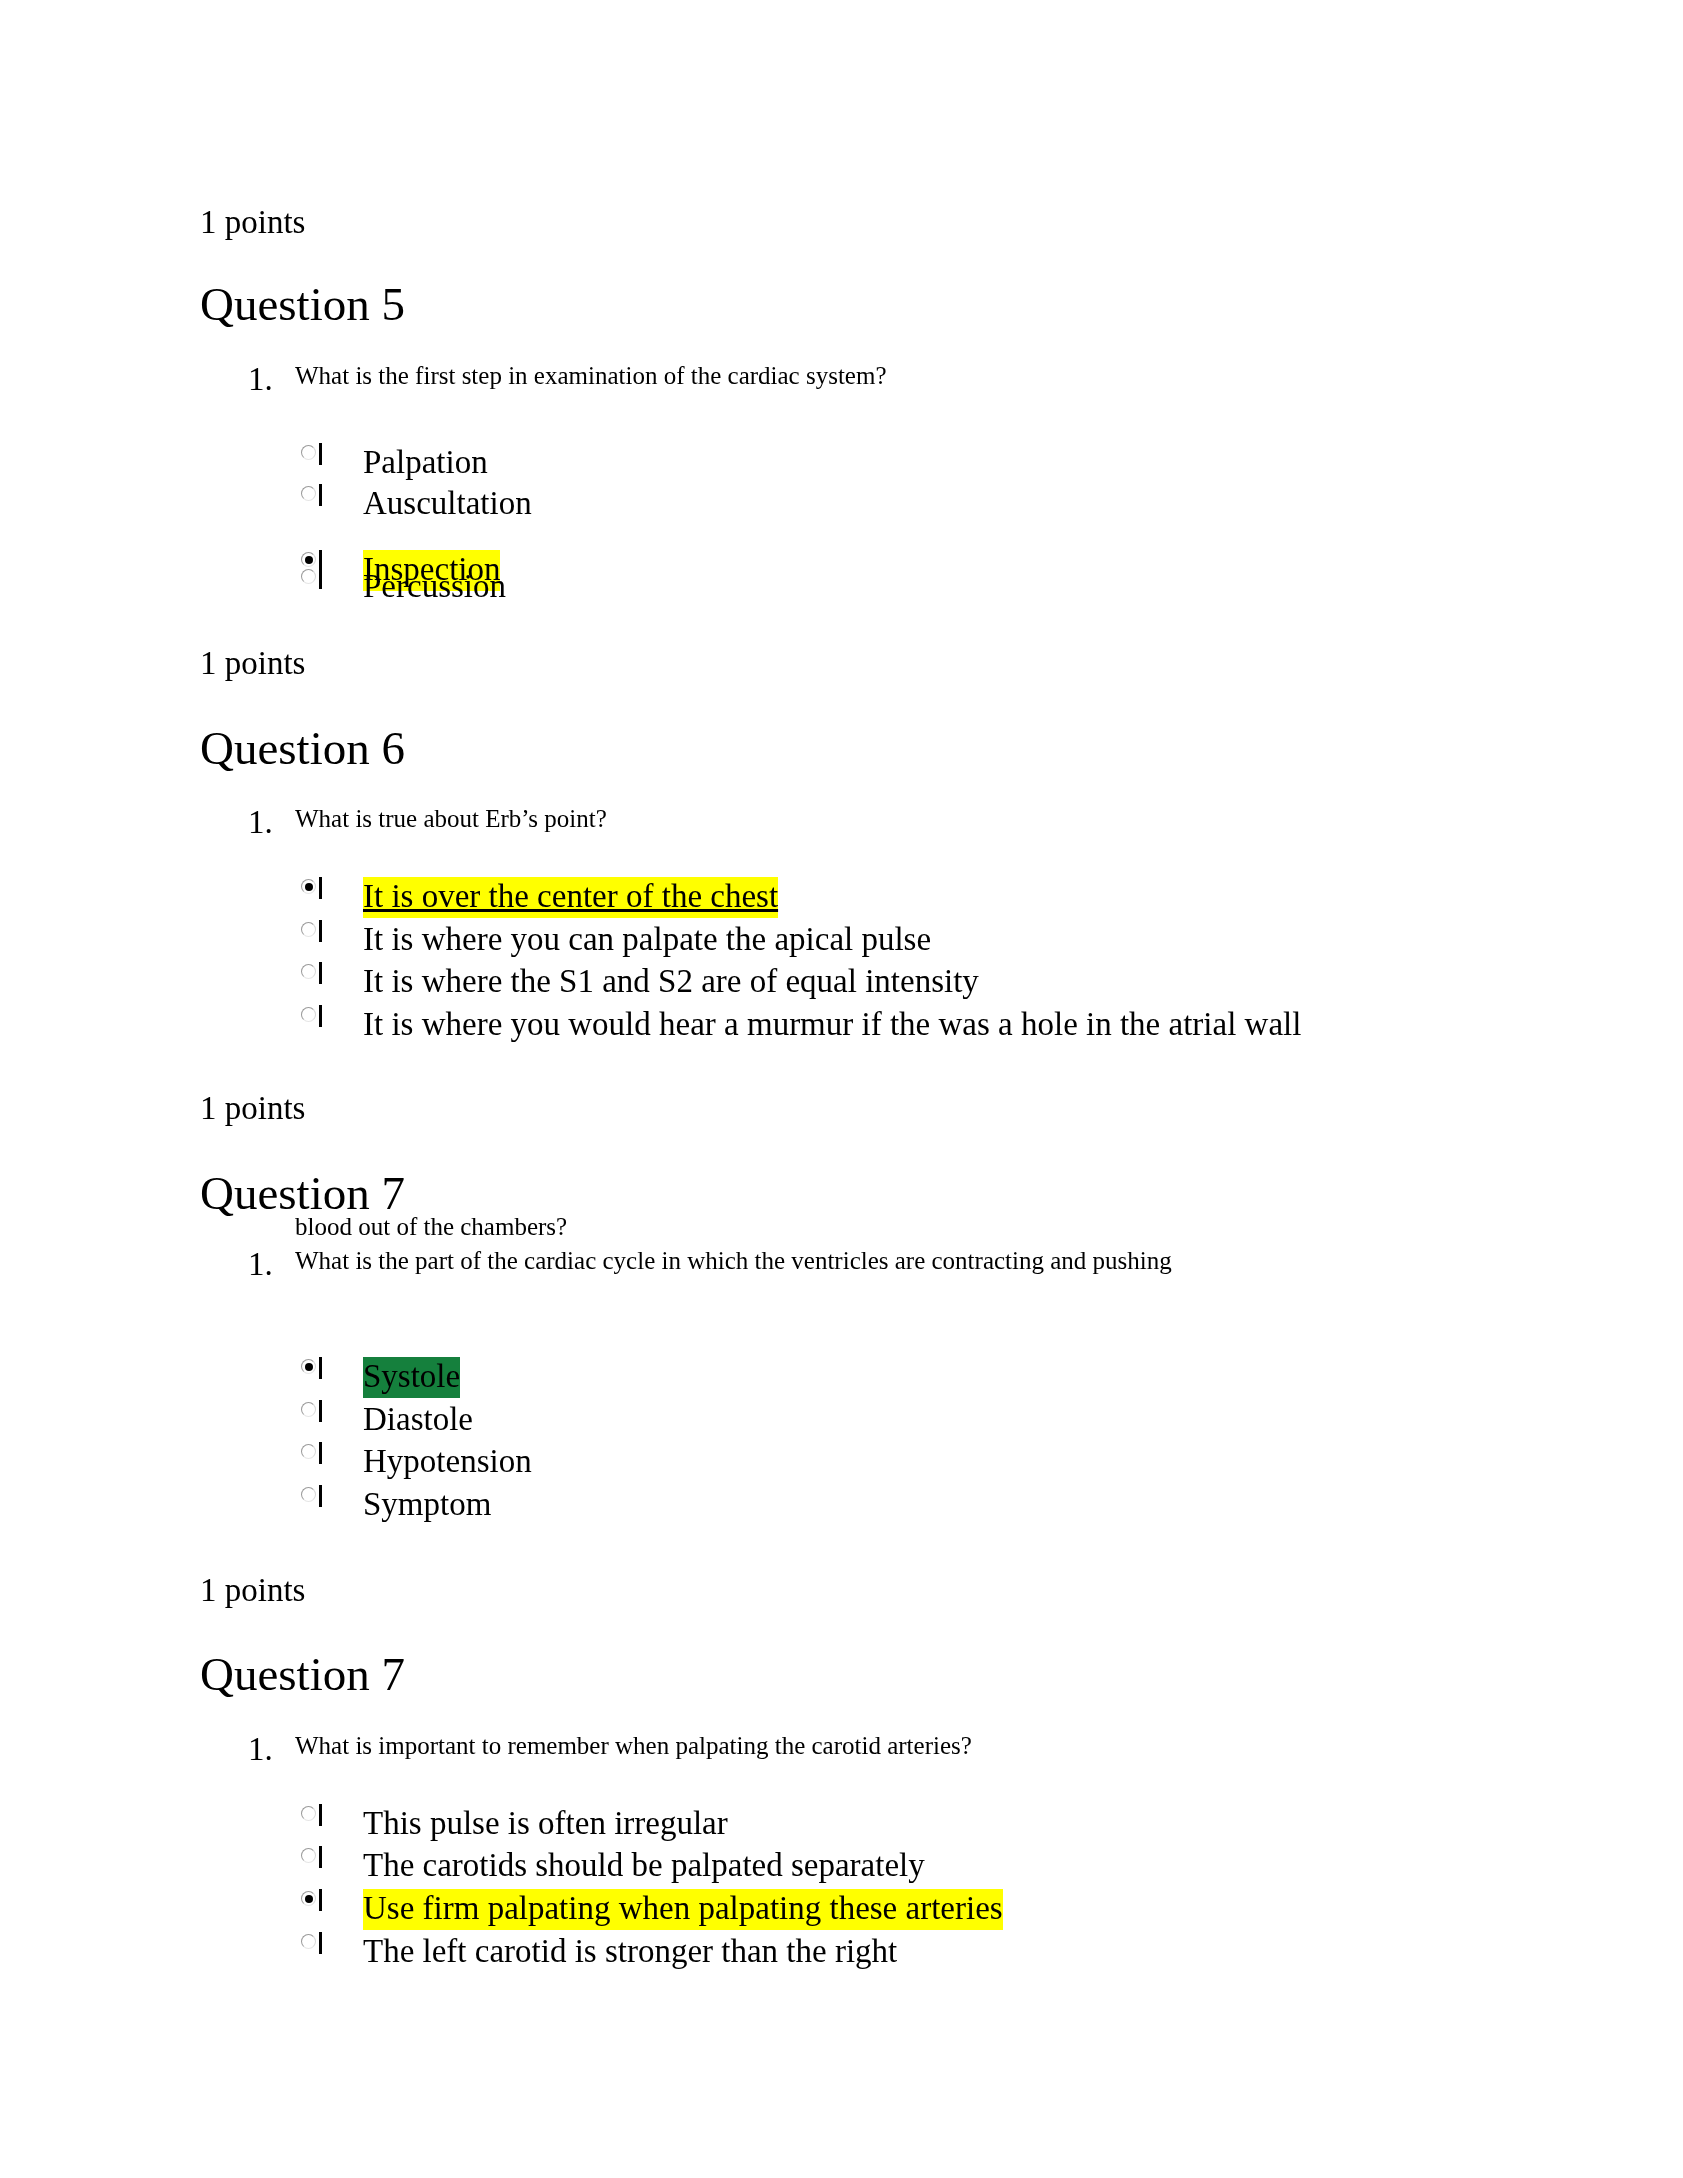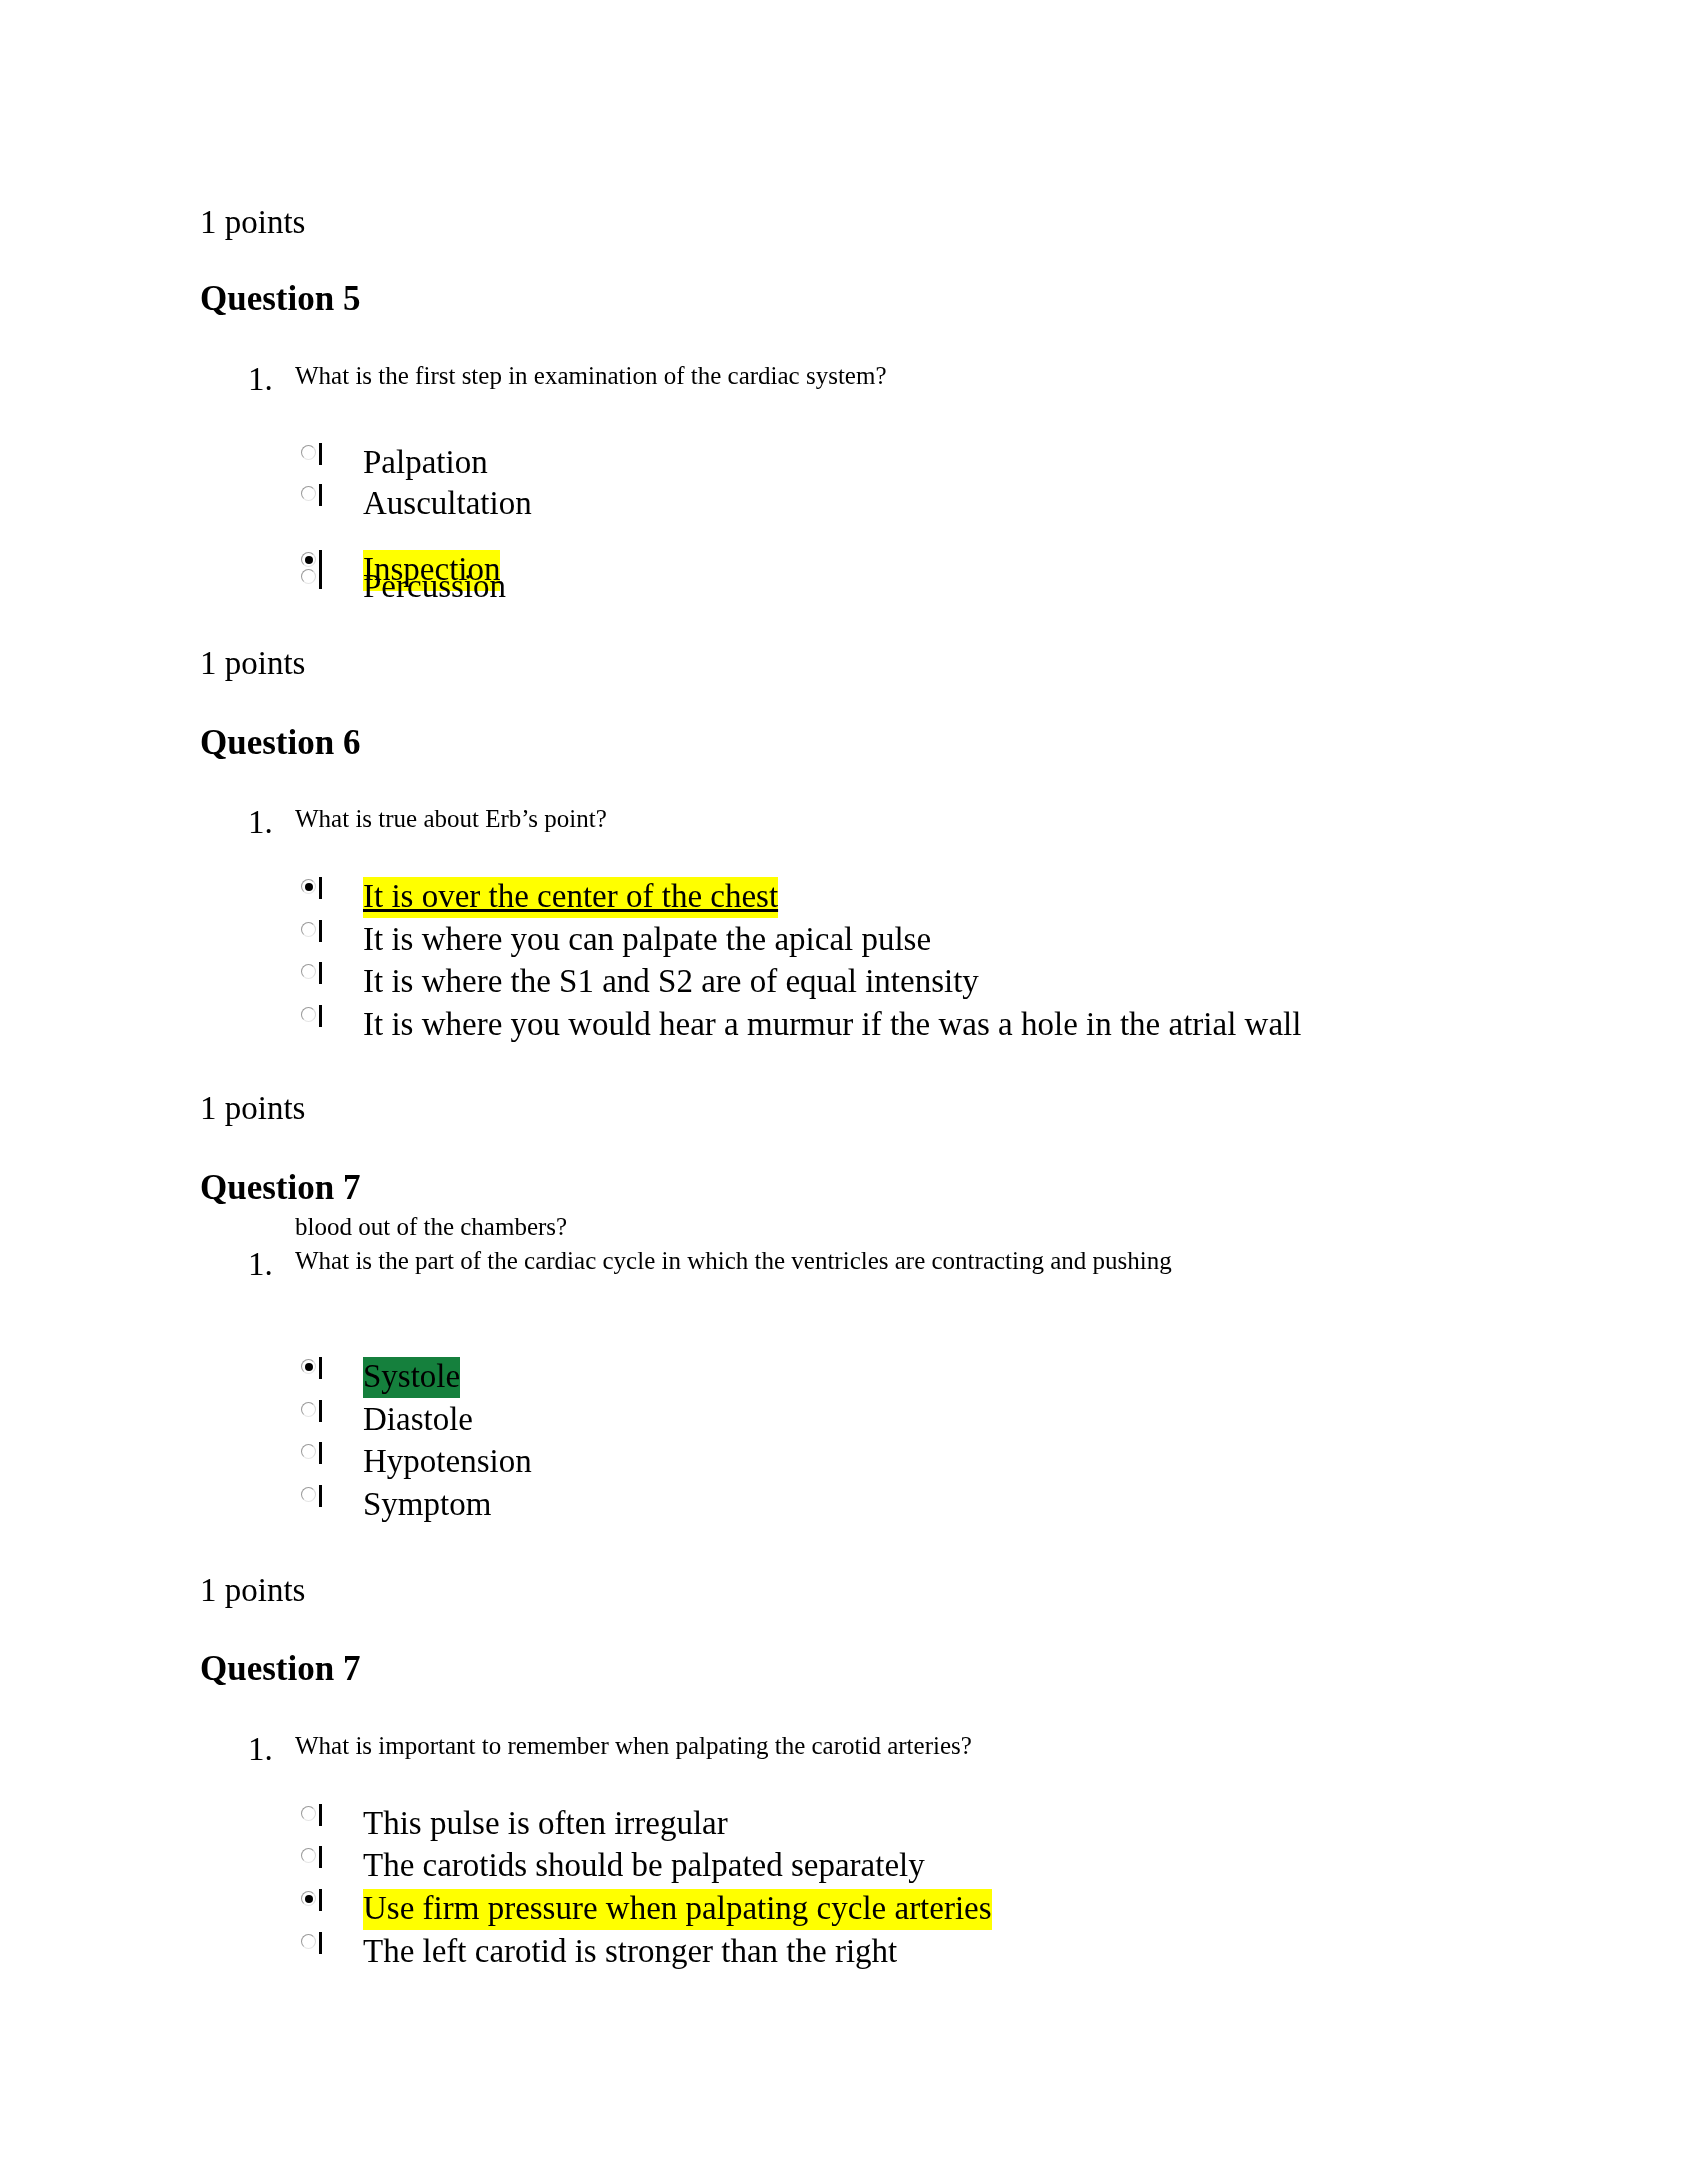--- a/index.html
+++ b/index.html
@@ -1,20 +1,20 @@
 <!DOCTYPE html>
 <html><head>
 <meta charset="utf-8">
 <style>
   html, body { margin:0; padding:0; background:#ffffff; }
   body { width:1683px; height:2178px; position:relative; overflow:hidden;
          font-family:"Liberation Serif", serif; color:#000; }
   .abs { position:absolute; white-space:nowrap; line-height:1; }
   .points { font-size:33px; left:200px;font-family:Liberation Serif, serif; }
-  .qhead { font-size:35px; font-weight:bold; left:200px; }
+  .qhead { font-size:47px; font-weight:normal; left:200px; }
   .qnum { font-size:33px; left:248px; }
   .qtext { font-size:25px; left:295px; }
   .opt { position:absolute; left:301px; height:40px; display:flex; align-items:flex-start; }
   .radio { position:relative; width:24px; height:22px; display:inline-block; }
   .radio .circ { position:absolute; left:0; top:2px; width:15px; height:15px; border-radius:50%;
                  border:1.5px solid #9a9a9a; border-right-color:#d8d8d8; border-bottom-color:#e6e6e6; background:#fff; box-sizing:border-box; }
   .radio .dot { position:absolute; left:4px; top:6px; width:8px; height:8px; border-radius:50%; background:#000; }
   .radio .bar { position:absolute; left:18px; top:0; width:3px; height:22px; background:#000; }
   .opt-label { position:absolute; left:62px; font-size:33px; white-space:nowrap; padding:1px 0 3px 0; }
   .hl { background:#ffff00; }
@@ -153,21 +153,21 @@
         <span class="bar"></span>
       </span>
     <span class="opt-label">The carotids should be palpated separately</span>
   </div>
   <div class="opt" style="top:1889px">
     <span class="radio">
         <span class="circ"></span>
         <span class="dot"></span>
         <span class="bar"></span>
       </span>
-    <span class="opt-label hl" style="background: rgb(255, 255, 0);">Use firm pressure when palpating cycle arteries</span>
+    <span class="opt-label hl" style="background: rgb(255, 255, 0);">Use firm palpating when palpating these arteries</span>
   </div>
   <div class="opt" style="top:1932px">
     <span class="radio">
         <span class="circ"></span>
         <span class="bar"></span>
       </span>
     <span class="opt-label">The left carotid is stronger than the right</span>
   </div>
 </div>
 

